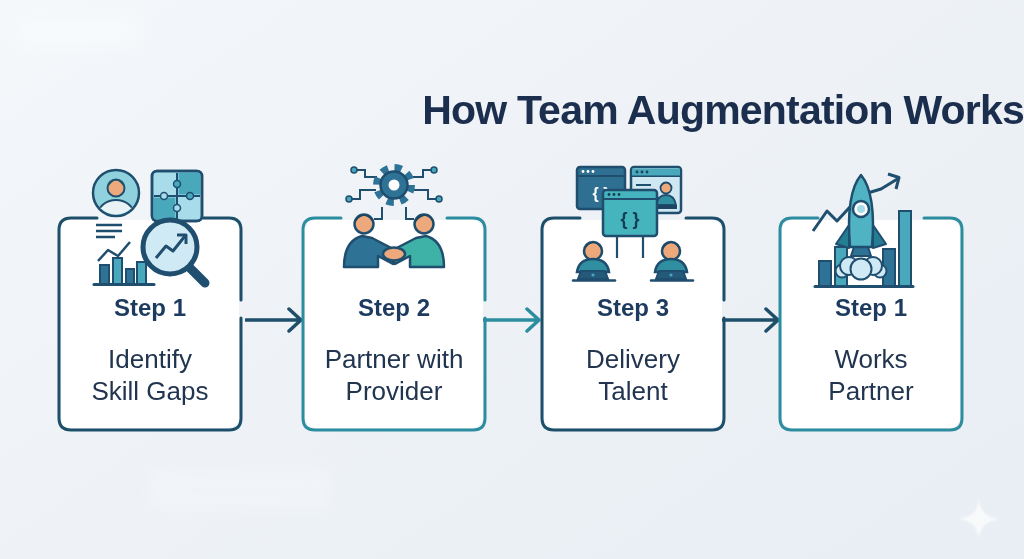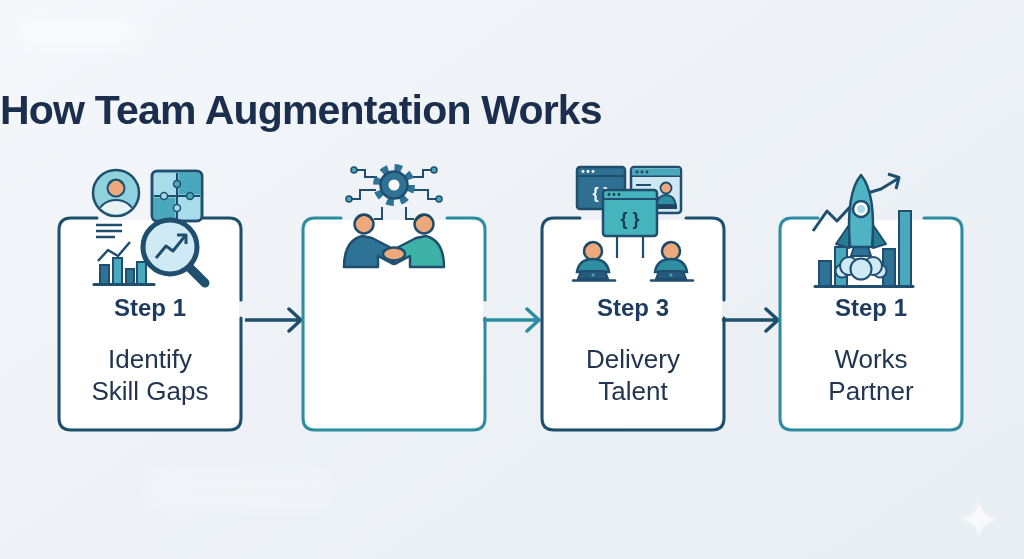--- a/index.html
+++ b/index.html
@@ -21,21 +21,21 @@
     border-radius: 6px;
     pointer-events: none;
   }
   .bg-patch.p1 { left: 18px; top: 14px; width: 120px; height: 34px; }
   .bg-patch.p2 { left: 150px; top: 470px; width: 180px; height: 40px; opacity: 0.18; }
 
   .page-title {
     position: absolute;
     left: 0; top: 60px;
     width: 100%;
-    text-align: left;
+    text-align: right;
     font-size: 41px;
     font-weight: 800;
     letter-spacing: -0.8px;
     color: #1b2e4d;
   }
 
   .step-card {
     position: absolute;
     top: 218px;
     width: 182px;
@@ -184,20 +184,27 @@
     <circle cx="32" cy="61" r="9.5" fill="#eda97c" stroke="#1f4e6e" stroke-width="2.5"></circle>
     <path d="M22.5,61 A9.5,9.5 0 0 1 41.5,61 Q37,52 31,53 Q26,54 22.5,61 Z" fill="#1d4460"></path>
     <path d="M12,104 Q12,78 30,73 L40,75 L67,89 L61,101 L46,93 L46,104 Z" fill="#2e7396" stroke="#1f4e6e" stroke-width="2.5" stroke-linejoin="round"></path>
 
     <circle cx="92" cy="61" r="9.5" fill="#eda97c" stroke="#1f4e6e" stroke-width="2.5"></circle>
     <path d="M82.5,61 A9.5,9.5 0 0 1 101.5,61 Q98,52 92,53 Q87,54 82.5,61 Z" fill="#1d4460"></path>
     <path d="M112,104 Q112,78 94,73 L84,75 L57,89 L63,101 L78,93 L78,104 Z" fill="#3eb2a7" stroke="#1f4e6e" stroke-width="2.5" stroke-linejoin="round"></path>
 
     <ellipse cx="62" cy="91" rx="11" ry="6.5" fill="#eda97c" stroke="#1f4e6e" stroke-width="2.5"></ellipse>
   </svg></span>
+    <div class="card-text">
+      <div class="step-label">Step 2</div>
+      <div class="step-sub">
+        <div>Partner with</div>
+        <div>Provider</div>
+      </div>
+    </div>
   </div>
       <div class="flow-arrow" style="left: 483px;"><svg viewBox="0 0 58 32" width="58" height="32">
           <path d="M1,16 H56 M44,5 L56,16 L44,27" fill="none" stroke="#2c8da0" stroke-width="3.5" stroke-linecap="round" stroke-linejoin="round"></path>
         </svg></div>
       <div class="step-card" style="left: 542px;">
     <span class="card-border"><svg viewBox="0 0 186 216" width="186" height="216">
             <rect x="4" y="4" width="178" height="208" rx="10" fill="#ffffff"></rect>
             <path d="M146,2 H172 Q184,2 184,14 V84 M184,102 V202 Q184,214 172,214 H14 Q2,214 2,202 V14 Q2,2 14,2 H40" fill="none" stroke="#1d4f6b" stroke-width="3" stroke-linecap="round"></path>
           </svg></span>
     <span class="card-icon">

